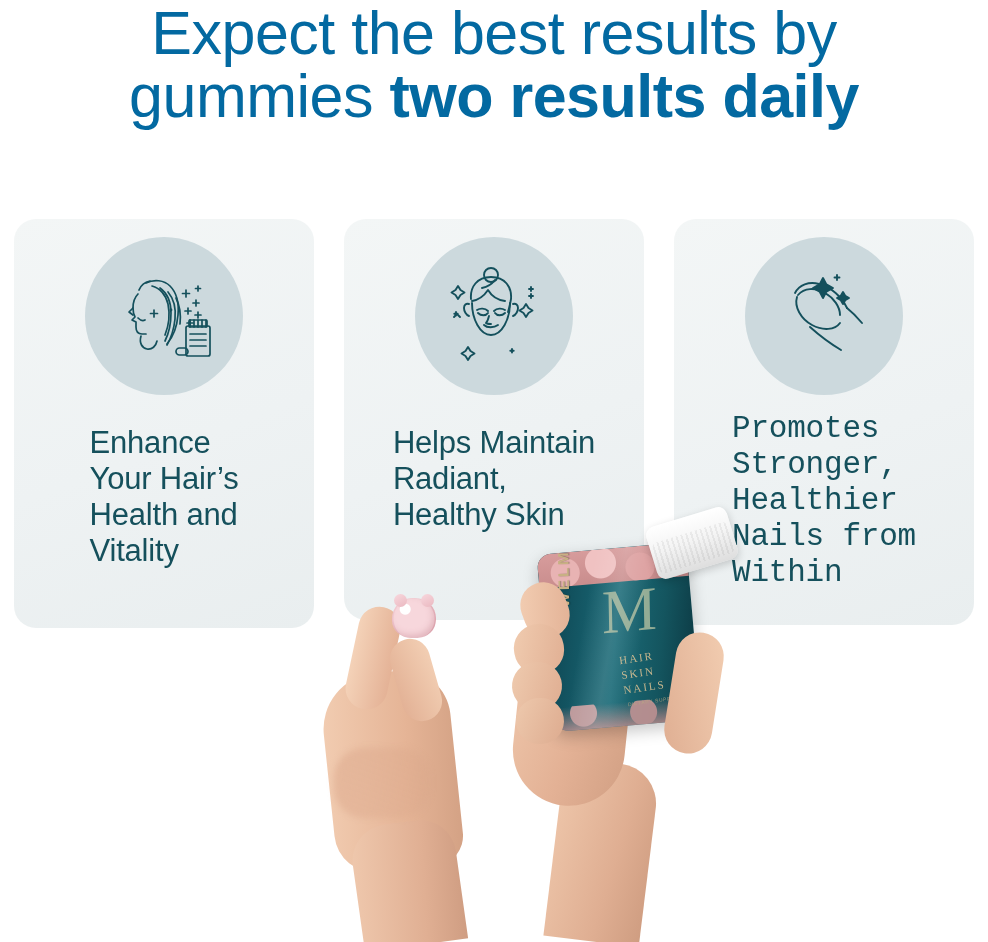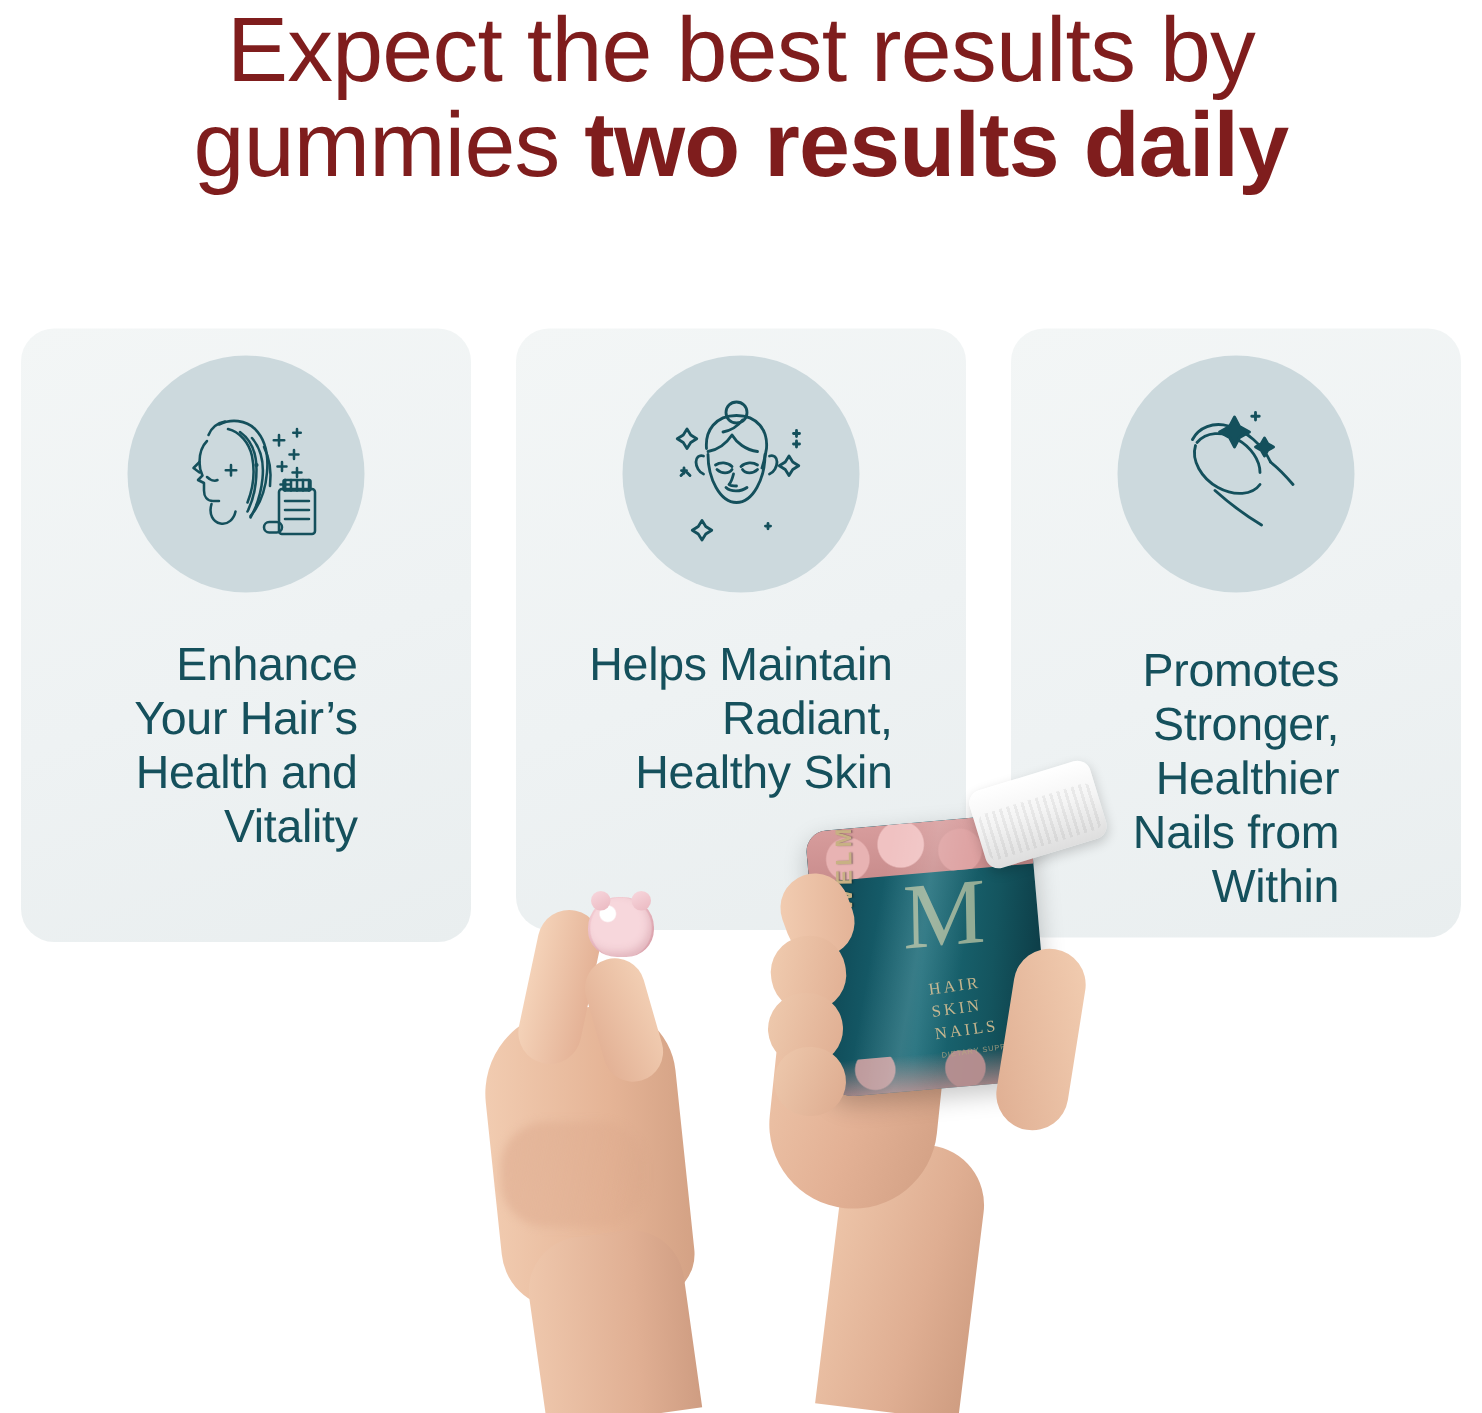--- a/index.html
+++ b/index.html
@@ -19,21 +19,21 @@
     background: #ffffff;
   }
 
   
   .headline {
     position: absolute;
     left: 0;
     top: 2px;
     width: 988px;
     text-align: center;
-    color: #7f1d1d;
+    color: #0369a1;
     font-size: 61px;
     line-height: 1.04;
     letter-spacing: -0.5px;
     font-weight: 400;
     padding: 0 24px;
   }
   .headline .bold { font-weight: 700; }
 
   
   .cards {
@@ -67,29 +67,29 @@
     background: #ccd9dd;
     display: flex;
     align-items: center;
     justify-content: center;
     flex: none;
   }
   .icon-circle svg { display: block; }
 
   .card-text {
     margin-top: 30px;
-    text-align: right;
+    text-align: left;
     color: #15505c;
     font-size: 31px;
     line-height: 1.16;
     font-weight: 400;
     white-space: pre-line;
     letter-spacing: -0.2px;
   }
-  .card-3 .card-text { margin-top: 34px; }
+  .card-3 .card-text { margin-top: 16px; font-family: Liberation Mono, monospace; }
 
   
   .photo {
     position: absolute;
     left: 0;
     top: 470px;
     width: 988px;
     height: 472px;
     pointer-events: none;
   }

